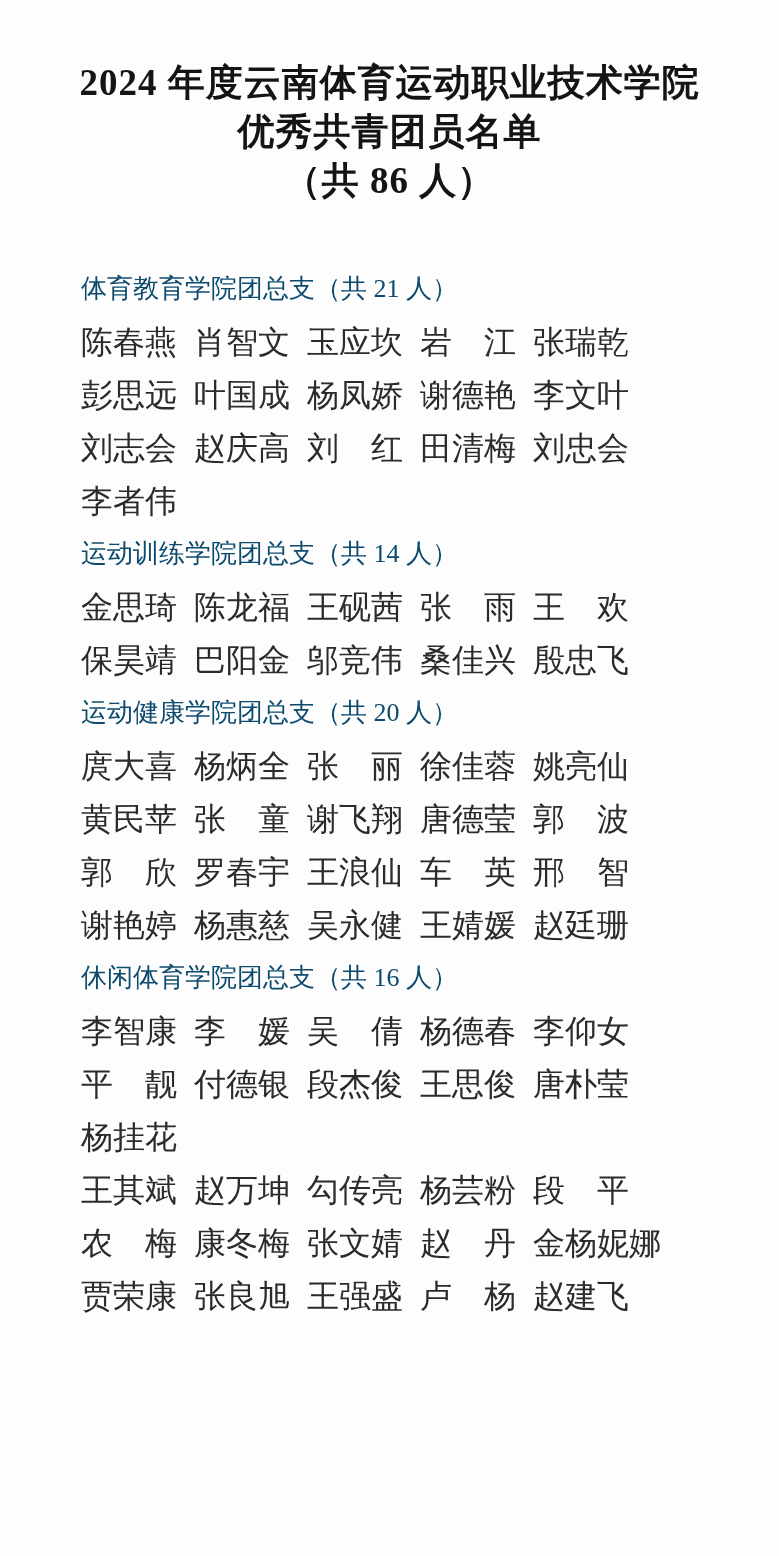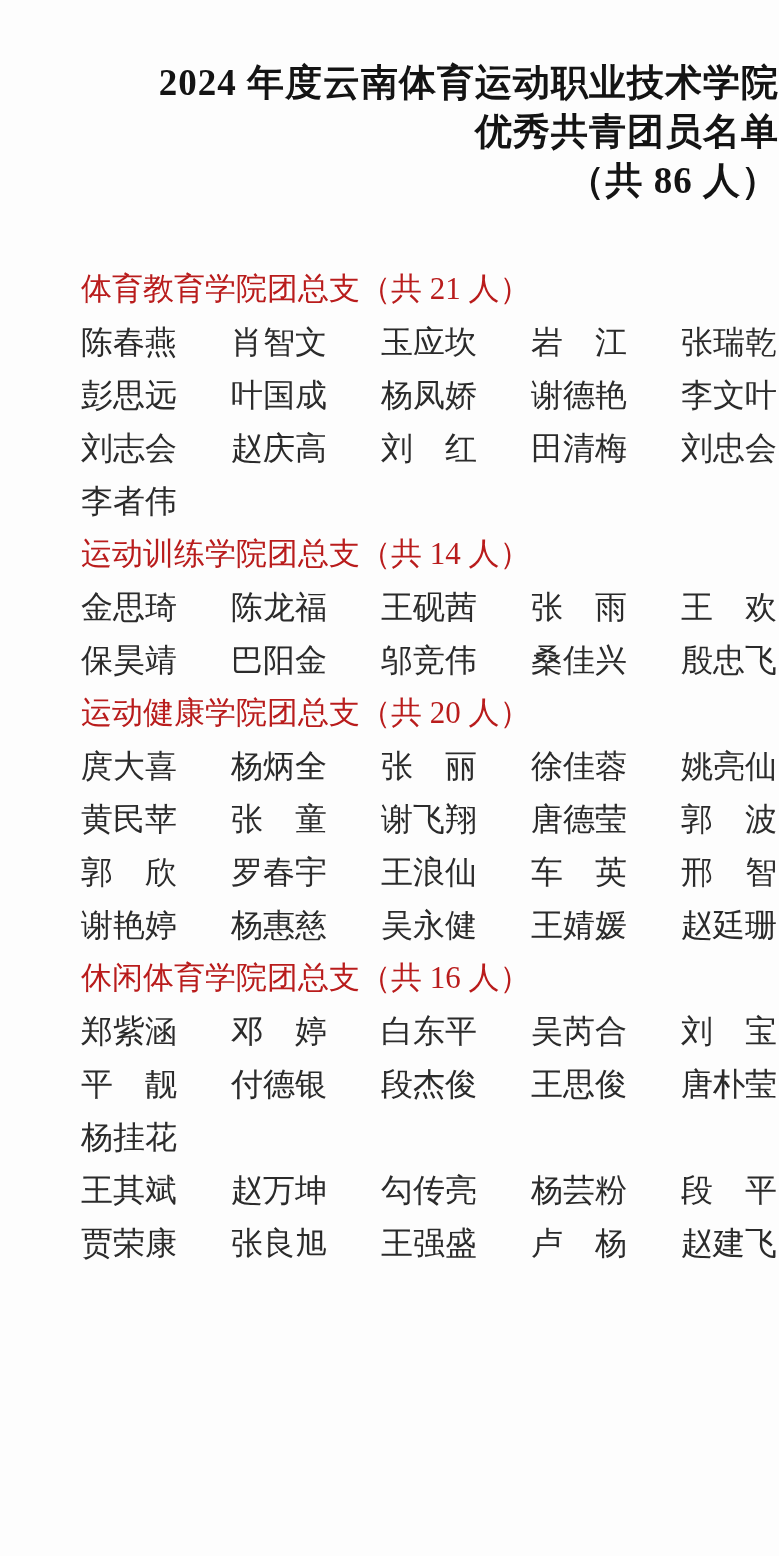--- a/index.html
+++ b/index.html
@@ -13,48 +13,48 @@
     height: 1556px;
     margin: 0 auto;
     background: #fdfdfd;
     color: #262626;
     font-family: "Liberation Serif", "DejaVu Serif", serif;
     overflow: hidden;
     box-sizing: border-box;
   }
   .title-block {
     padding-top: 58px;
-    text-align: right;
+    text-align: center;
     font-weight: 700;
     color: #141414;
   }
   .title-line {
     font-size: 37px;
     line-height: 49px;
     letter-spacing: 1px;
     white-space: nowrap;
   }
   .list-block {
     margin-top: 57px;
     padding-left: 81px;
     padding-right: 30px;
   }
   .section-header {
     height: 53px;
     display: flex;
     align-items: center;
-    font-size: 31px;
+    font-size: 26px;
     white-space: nowrap;
-    color: #b91c1c;
+    color: #0c4a6e;
   }
   .name-row {
     height: 53px;
     display: flex;
     align-items: center;
-    column-gap: 54px;
+    column-gap: 17px;
   }
   .name-cell {
     display: inline-block;
     width: 96px;
     min-width: 96px;
     font-size: 32px;
     line-height: 1;
     white-space: nowrap;
     color: #2b2b2b;
   }
@@ -137,44 +137,51 @@
       </div>
       <div class="name-row">
         <span class="name-cell">谢艳婷</span>
         <span class="name-cell">杨惠慈</span>
         <span class="name-cell">吴永健</span>
         <span class="name-cell">王婧媛</span>
         <span class="name-cell">赵廷珊</span>
       </div>
       <div class="section-header">休闲体育学院团总支（共 16 人）</div>
       <div class="name-row">
-        <span class="name-cell">郑紫涵</span>
-        <span class="name-cell">邓　婷</span>
-        <span class="name-cell">白东平</span>
-        <span class="name-cell">吴芮合</span>
-        <span class="name-cell">刘　宝</span>
+        <span class="name-cell">李智康</span>
+        <span class="name-cell">李　媛</span>
+        <span class="name-cell">吴　倩</span>
+        <span class="name-cell">杨德春</span>
+        <span class="name-cell">李仰女</span>
       </div>
       <div class="name-row">
         <span class="name-cell">平　靓</span>
         <span class="name-cell">付德银</span>
         <span class="name-cell">段杰俊</span>
         <span class="name-cell">王思俊</span>
         <span class="name-cell">唐朴莹</span>
       </div>
       <div class="name-row">
         <span class="name-cell">杨挂花</span>
       </div>
       <div class="name-row">
         <span class="name-cell">王其斌</span>
         <span class="name-cell">赵万坤</span>
         <span class="name-cell">勾传亮</span>
         <span class="name-cell">杨芸粉</span>
         <span class="name-cell">段　平</span>
       </div>
       <div class="name-row">
+        <span class="name-cell">农　梅</span>
+        <span class="name-cell">康冬梅</span>
+        <span class="name-cell">张文婧</span>
+        <span class="name-cell">赵　丹</span>
+        <span class="name-cell wide">金杨妮娜</span>
+      </div>
+      <div class="name-row">
         <span class="name-cell">贾荣康</span>
         <span class="name-cell">张良旭</span>
         <span class="name-cell">王强盛</span>
         <span class="name-cell">卢　杨</span>
         <span class="name-cell">赵建飞</span>
       </div>
     </div>
 </div>
 
 </body></html>

